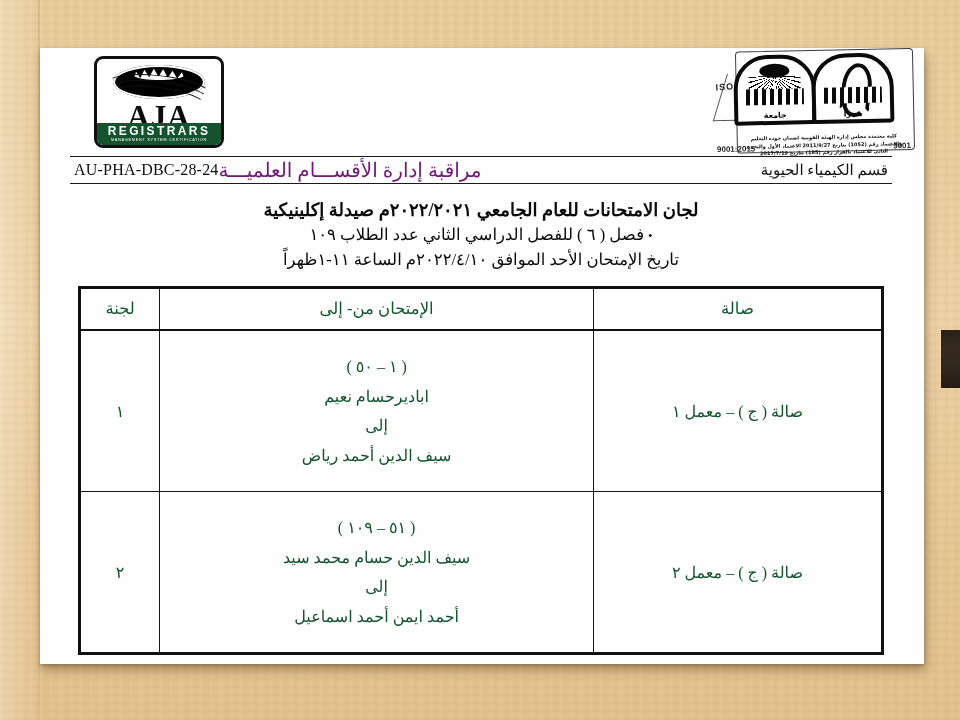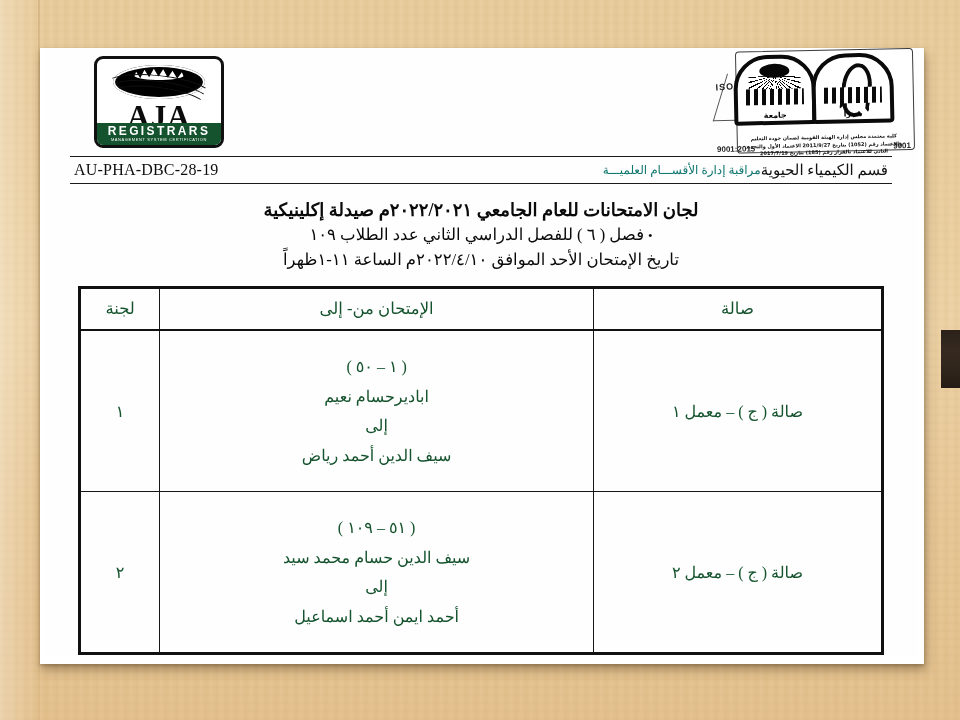--- a/index.html
+++ b/index.html
@@ -308,23 +308,23 @@
     padding: 0 4px;
   }
   .rule-right {
     font-size: 15px;
     font-weight: 400;
     color: #111;
     white-space: nowrap;
   }
   .rule-center {
     flex: 1;
-    text-align: right;
-    font-size: 12px;
-    color: #0f766e;
+    text-align: left;
+    font-size: 20px;
+    color: #701a75;
     white-space: nowrap;
   }
   .rule-left {
     direction: ltr;
     font-family: "Liberation Serif", serif;
     font-size: 16px;
     font-weight: 400;
     color: #0e0e0e;
     letter-spacing: 0.2px;
     white-space: nowrap;
@@ -457,21 +457,21 @@
 بالقرار رقم (185) بتاريخ 2017/7/19</div>
         <div class="iso-left">ISO</div>
         <div class="iso-code-left">9001:2015</div>
         <div class="iso-code-right">9001</div>
       </div>
     </div>
 
     <div class="rule-row">
       <div class="rule-right">قسم الكيمياء الحيوية</div>
       <div class="rule-center">مراقبة إدارة الأقســـام العلميـــة</div>
-      <div class="rule-left">AU-PHA-DBC-28-19</div>
+      <div class="rule-left">AU-PHA-DBC-28-24</div>
     </div>
 
     <div class="titles">
       <div class="title-main">لجان الامتحانات للعام الجامعي ٢٠٢٢/٢٠٢١م صيدلة إكلينيكية</div>
       <div class="title-sub">
         <span class="bullet">•</span><span>فصل ( ٦ )  للفصل الدراسي الثاني عدد الطلاب ١٠٩</span>
       </div>
       <div class="title-date">تاريخ الإمتحان الأحد الموافق  ٢٠٢٢/٤/١٠م الساعة ١١-١ظهراً</div>
     </div>
 

